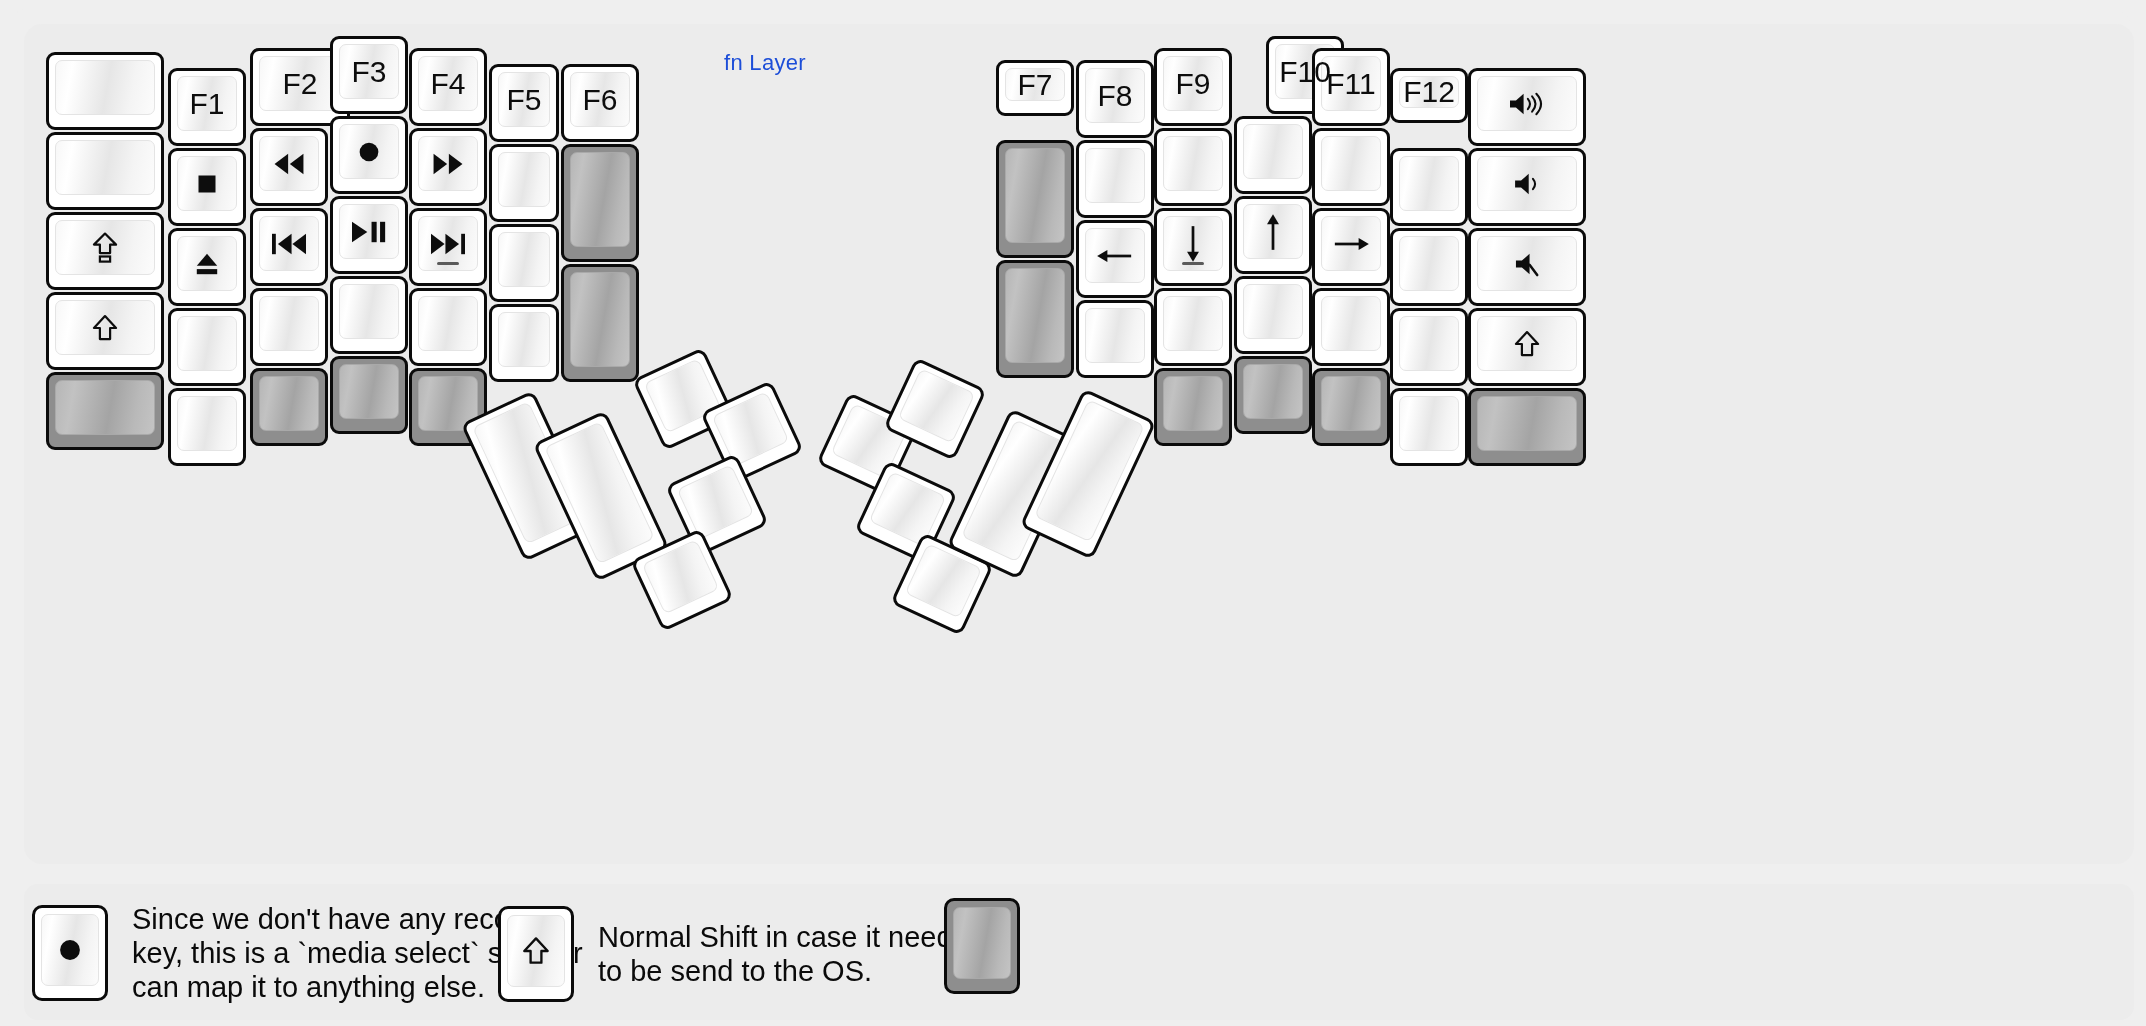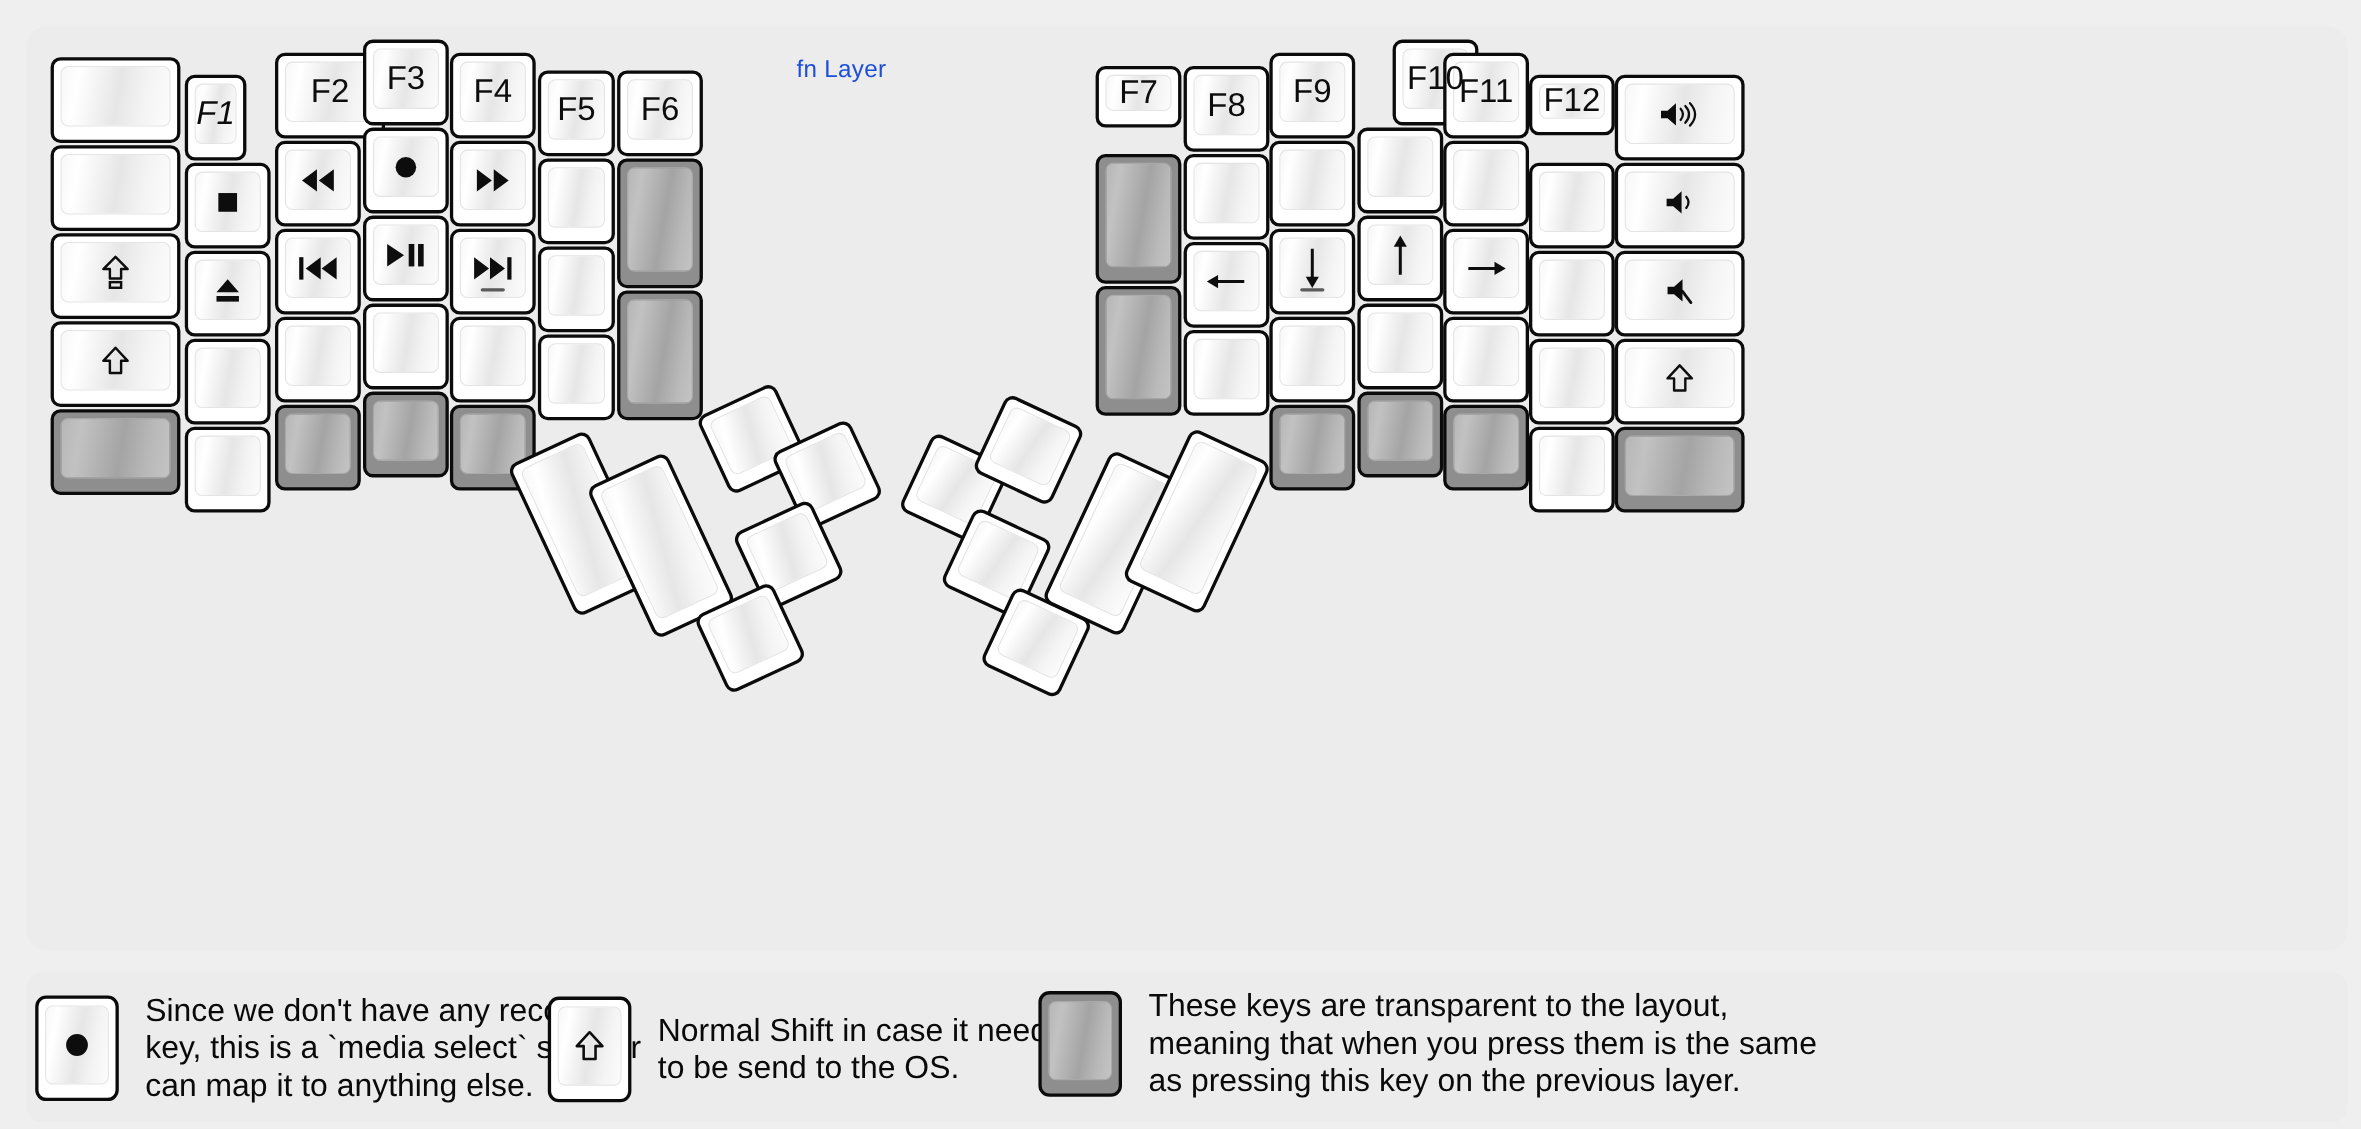--- a/index.html
+++ b/index.html
@@ -124,21 +124,21 @@
               <div class="glyph">
                 <svg width="34" height="34" viewBox="0 0 40 40">
         <polygon points="20,6 33,20 26,20 26,33 14,33 14,20 7,20" fill="none" stroke="#0d0d0d" stroke-width="2.6" stroke-linejoin="round"></polygon>
       </svg>
               </div>
             </div>
           </div>
           <div class="key trans" style="left: 22px; top: 348px; width: 118px; height: 78px;">
             <div class="cap"></div>
           </div>
-          <div class="key" style="left: 144px; top: 44px; width: 56px; height: 78px; font-style: italic;">
+          <div class="key" style="left: 144px; top: 44px; width: 78px; height: 78px;">
             <div class="cap">
               <div class="lbl">F1</div>
             </div>
           </div>
           <div class="key" style="left: 144px; top: 124px; width: 78px; height: 78px;">
             <div class="cap">
               <div class="glyph">
                 <svg width="34" height="34" viewBox="0 0 40 40">
                   <rect x="10" y="10" width="20" height="20" fill="#0d0d0d"></rect>
                 </svg>
@@ -515,21 +515,18 @@
                 </div>
               </div>
             </div>
             <div class="legend-text">Normal Shift in case it needs
 to be send to the OS.</div>
           </div>
           <div class="legend-item" style="left: 920px; top: 14px;">
             <div class="legend-key trans">
               <div class="cap"></div>
             </div>
-            <div class="legend-text">These keys are transparent to the layout,
-meaning that when you press them is the same
-as pressing this key on the previous layer.</div>
           </div>
         </div>
     </div>
 
   </div>
 </div>
 
 </body></html>

